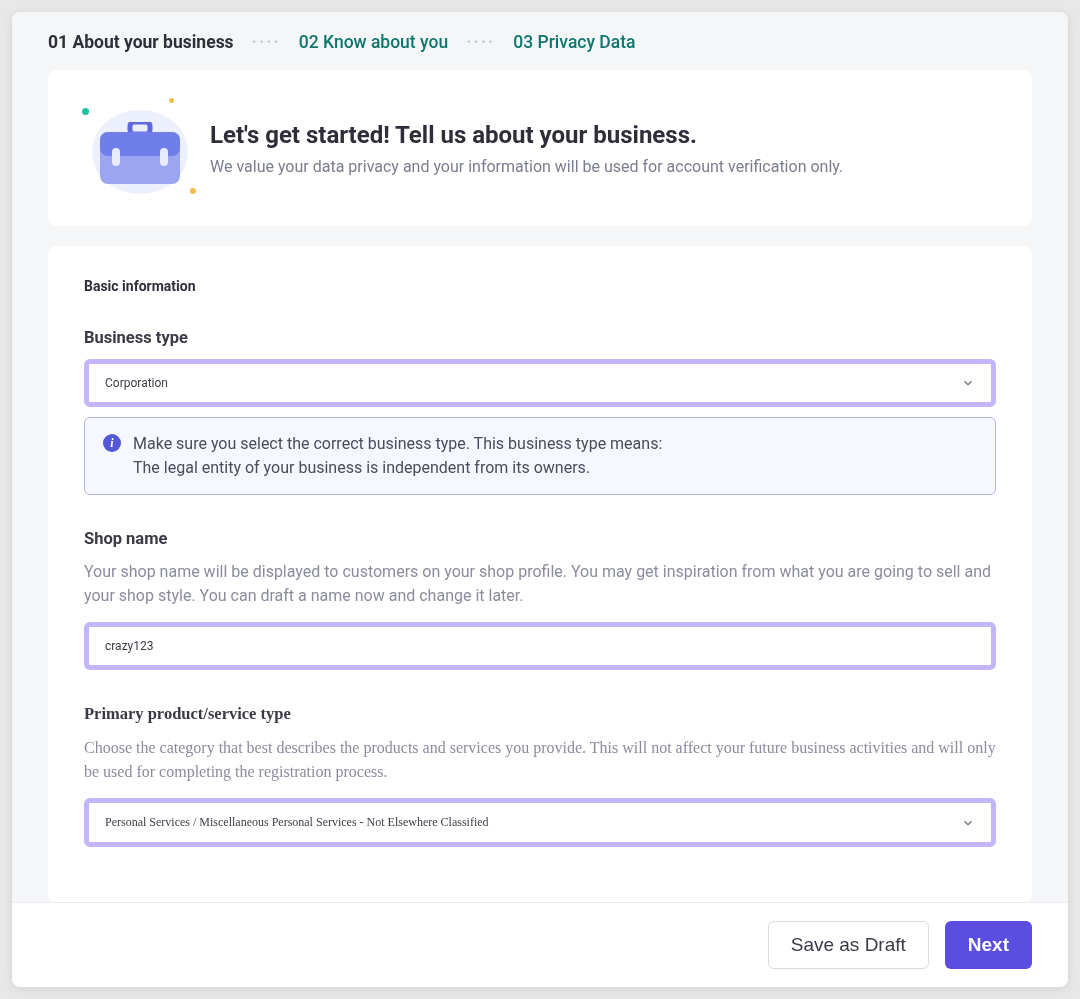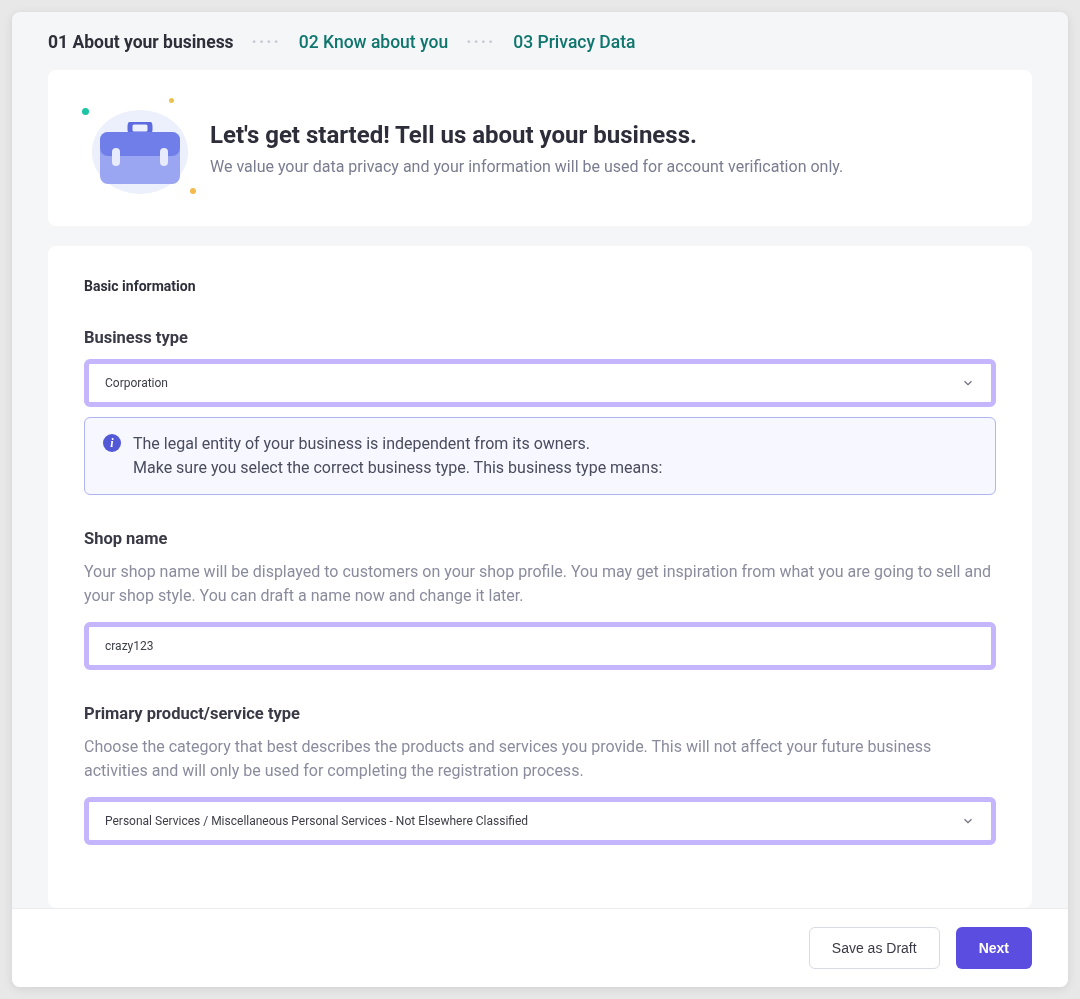--- a/index.html
+++ b/index.html
@@ -184,21 +184,21 @@
       background: #fff;
       border-top: 1px solid #ececf0;
       padding: 18px 36px;
       display: flex;
       justify-content: flex-end;
       gap: 16px;
     }
     .btn {
       padding: 12px 22px;
       border-radius: 6px;
-      font-size: 14px;
+      font-size: 19px;
       font-weight: 500;
       cursor: pointer;
       border: 1px solid transparent;
     }
     .btn-secondary {
       background: #fff;
       border-color: #d8dae4;
       color: #3a3a46;
     }
     .btn-primary {
@@ -247,35 +247,35 @@
       <label class="field-label">Business type</label>
       <div class="select-box">
         <span>Corporation</span>
         <svg class="chevron" viewBox="0 0 24 24" fill="none" stroke="#6b6d7d" stroke-width="2">
             <polyline points="6 9 12 15 18 9"></polyline>
           </svg>
       </div>
       <div class="info-banner">
         <div class="info-icon">i</div>
         <div class="info-text">
+          <div>Make sure you select the correct business type. This business type means:</div>
           <div>The legal entity of your business is independent from its owners.</div>
-          <div>Make sure you select the correct business type. This business type means:</div>
         </div>
       </div>
     </div>
 
     <div class="field-group">
       <label class="field-label">Shop name</label>
       <div class="field-help">Your shop name will be displayed to customers on your shop profile. You may get inspiration from what you are going to sell and your shop style. You can draft a name now and change it later.</div>
       <div class="text-input">
         <span>crazy123</span>
       </div>
     </div>
 
-    <div class="field-group" style="margin-bottom:0;">
+    <div class="field-group" style="margin-bottom:0;font-family:Liberation Serif, serif;">
       <label class="field-label">Primary product/service type</label>
       <div class="field-help">Choose the category that best describes the products and services you provide. This will not affect your future business activities and will only be used for completing the registration process.</div>
       <div class="select-box">
         <span>Personal Services / Miscellaneous Personal Services - Not Elsewhere Classified</span>
         <svg class="chevron" viewBox="0 0 24 24" fill="none" stroke="#6b6d7d" stroke-width="2">
             <polyline points="6 9 12 15 18 9"></polyline>
           </svg>
       </div>
     </div>
   </div>

